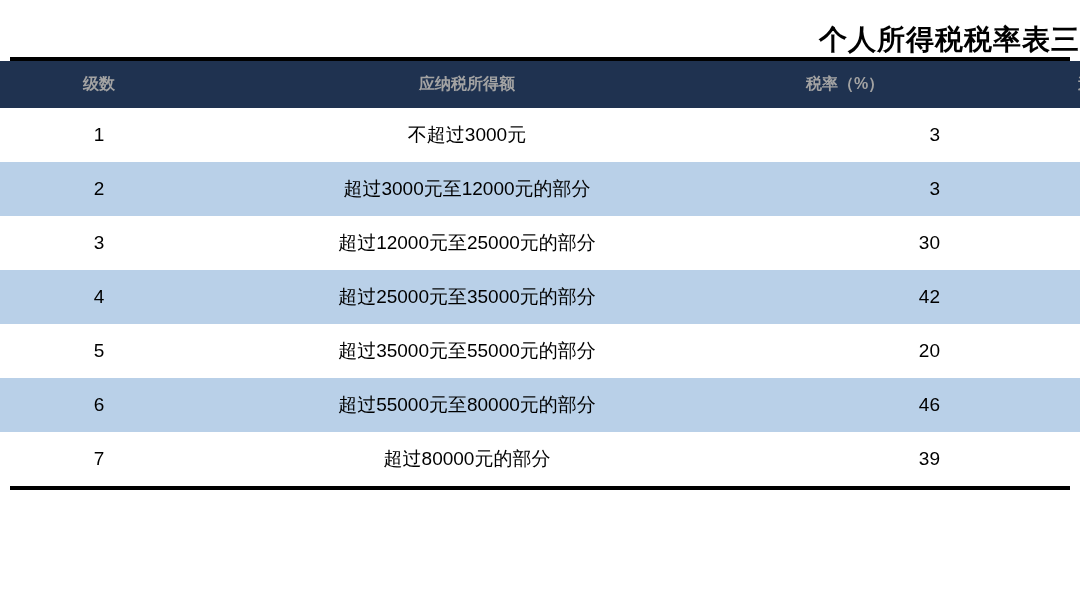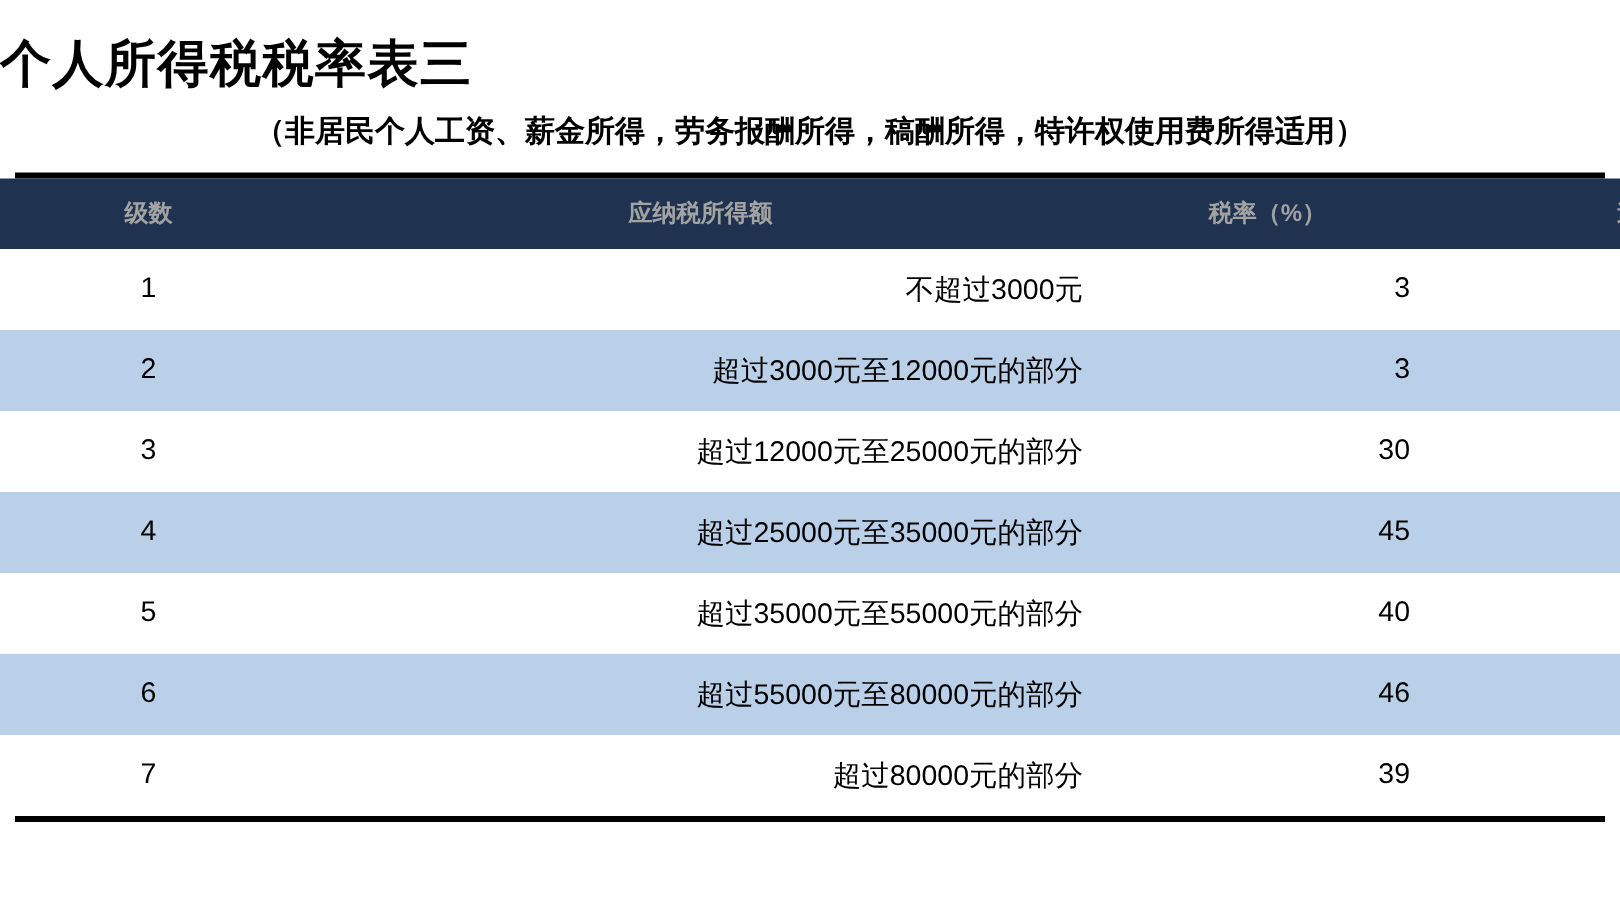--- a/index.html
+++ b/index.html
@@ -14,22 +14,22 @@
     color: #000000;
     overflow: hidden;
   }
   .page {
     width: 1080px;
     height: 614px;
     position: relative;
     box-sizing: border-box;
   }
   .doc-title {
-    text-align: left;
-    font-size: 34px;
+    text-align: right;
+    font-size: 28px;
     font-weight: bold;
     letter-spacing: 1px;
     margin: 22px 0 0 0;
     line-height: 1.25;
   }
   .doc-subtitle {
     text-align: center;
     font-size: 20px;
     font-weight: bold;
     margin: 10px 0 14px 0;
@@ -56,21 +56,21 @@
   thead th.col-rate    { width: 190px; text-align: center; padding-right: 14px; }
   thead th.col-deduct  { width: 190px; text-align: right; padding-right: 18px; }
   table.tax-table tbody td {
     font-size: 19px;
     padding: 14px 14px;
     border: none;
   }
   tbody tr.row-odd  { background: #ffffff; }
   tbody tr.row-even { background: #b9d0e8; }
   td.c-level  { text-align: center; }
-  td.c-income { text-align: right; padding-left: 28px; }
+  td.c-income { text-align: center; padding-left: 28px; }
   td.c-rate   { text-align: right; padding-right: 14px; }
   td.c-deduct { text-align: right; padding-right: 18px; }
   .bottom-rule {
     width: 1060px;
     margin: 0 auto;
     height: 4px;
     background: #000000;
   }
   .top-rule {
     width: 1060px;
@@ -78,21 +78,20 @@
     height: 4px;
     background: #000000;
   }
 </style>
 </head>
 <body>
 
 <div class="page">
 
   <div class="doc-title">个人所得税税率表三</div>
-  <div class="doc-subtitle">（非居民个人工资、薪金所得，劳务报酬所得，稿酬所得，特许权使用费所得适用）</div>
 
   <div class="top-rule"></div>
 
   <table class="tax-table">
     <thead>
       <tr>
         <th class="col-level">级数</th>
         <th class="col-income">应纳税所得额</th>
         <th class="col-rate">税率（%）</th>
         <th class="col-deduct">速算扣除数</th>
@@ -113,27 +112,27 @@
       </tr>
       <tr class="row-odd">
         <td class="c-level">3</td>
         <td class="c-income">超过12000元至25000元的部分</td>
         <td class="c-rate">30</td>
         <td class="c-deduct">1410</td>
       </tr>
       <tr class="row-even">
         <td class="c-level">4</td>
         <td class="c-income">超过25000元至35000元的部分</td>
-        <td class="c-rate">45</td>
+        <td class="c-rate">42</td>
         <td class="c-deduct">2660</td>
       </tr>
       <tr class="row-odd">
         <td class="c-level">5</td>
         <td class="c-income">超过35000元至55000元的部分</td>
-        <td class="c-rate">40</td>
+        <td class="c-rate">20</td>
         <td class="c-deduct">4410</td>
       </tr>
       <tr class="row-even">
         <td class="c-level">6</td>
         <td class="c-income">超过55000元至80000元的部分</td>
         <td class="c-rate">46</td>
         <td class="c-deduct">7160</td>
       </tr>
       <tr class="row-odd">
         <td class="c-level">7</td>

